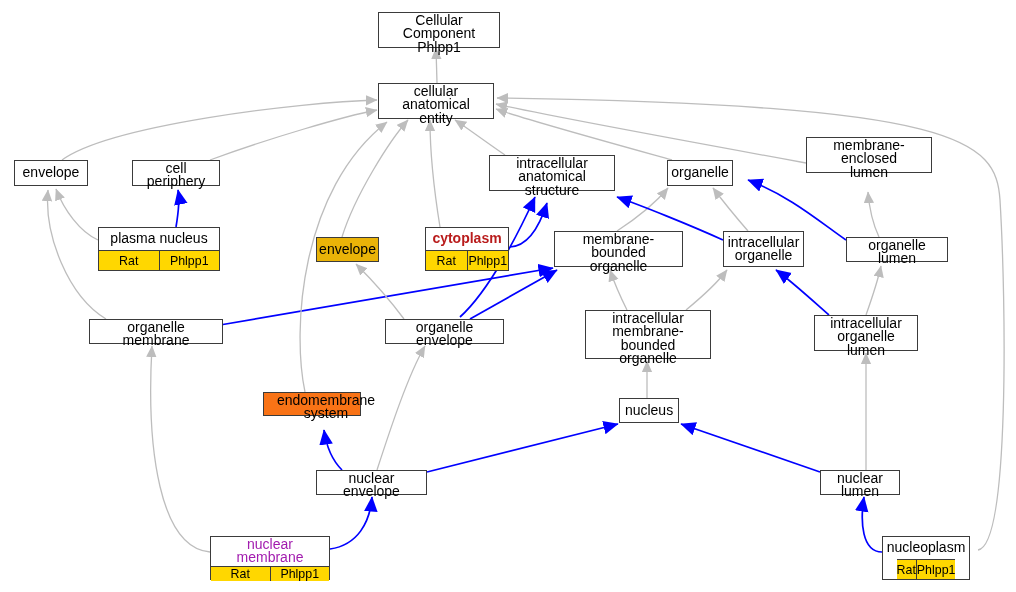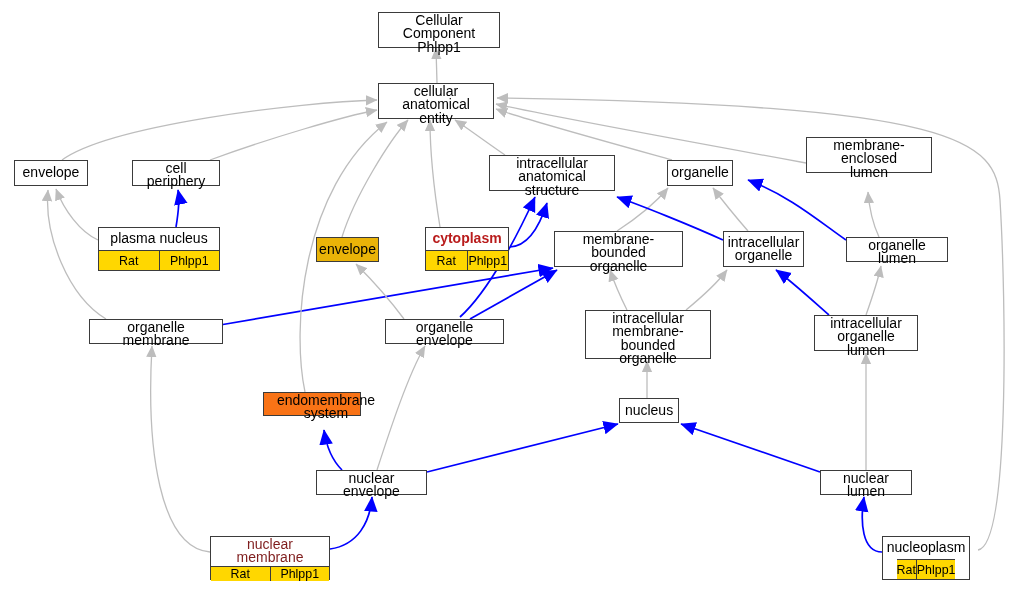--- a/index.html
+++ b/index.html
@@ -142,25 +142,25 @@
       <div class="node" style="left: 263px; top: 392px; width: 98px; height: 24px; border-color: rgb(59, 59, 59); background: #f97316; padding-left: 28px;">
         <div class="title" style="color: rgb(0, 0, 0);">endomembrane
 system</div>
       </div>
       <div class="node" style="left: 619px; top: 398px; width: 60px; height: 25px; border-color: rgb(59, 59, 59); background: rgb(255, 255, 255);">
         <div class="title" style="color: rgb(0, 0, 0);">nucleus</div>
       </div>
       <div class="node" style="left: 316px; top: 470px; width: 111px; height: 25px; border-color: rgb(59, 59, 59); background: rgb(255, 255, 255);">
         <div class="title" style="color: rgb(0, 0, 0);">nuclear envelope</div>
       </div>
-      <div class="node" style="left: 820px; top: 470px; width: 92px; height: 25px; border-color: rgb(59, 59, 59); background: rgb(255, 255, 255);">
+      <div class="node" style="left: 820px; top: 470px; width: 80px; height: 25px; border-color: rgb(59, 59, 59); background: rgb(255, 255, 255);">
         <div class="title" style="color: rgb(0, 0, 0);">nuclear lumen</div>
       </div>
       <div class="node" style="left: 210px; top: 536px; width: 120px; height: 44px; border-color: rgb(59, 59, 59); background: rgb(255, 255, 255);">
-        <div class="title" style="color: #7f1d1d;">nuclear membrane</div>
+        <div class="title" style="color: #a21caf;">nuclear membrane</div>
         <div class="ann" style="border-top-color: rgb(59, 59, 59);">
           <div class="cell" style="background: rgb(255, 215, 0); border-left-color: rgb(59, 59, 59);">Rat</div>
           <div class="cell" style="background: rgb(255, 215, 0); border-left-color: rgb(59, 59, 59);">Phlpp1</div>
         </div>
       </div>
       <div class="node" style="left: 882px; top: 536px; width: 88px; height: 44px; border-color: rgb(59, 59, 59); background: rgb(255, 255, 255); align-items: center;">
         <div class="title" style="color: rgb(0, 0, 0);">nucleoplasm</div>
         <div class="ann" style="border-top-color: rgb(59, 59, 59);">
           <div class="cell" style="background: rgb(255, 215, 0); border-left-color: rgb(59, 59, 59);">Rat</div>
           <div class="cell" style="background: rgb(255, 215, 0); border-left-color: rgb(59, 59, 59);">Phlpp1</div>

